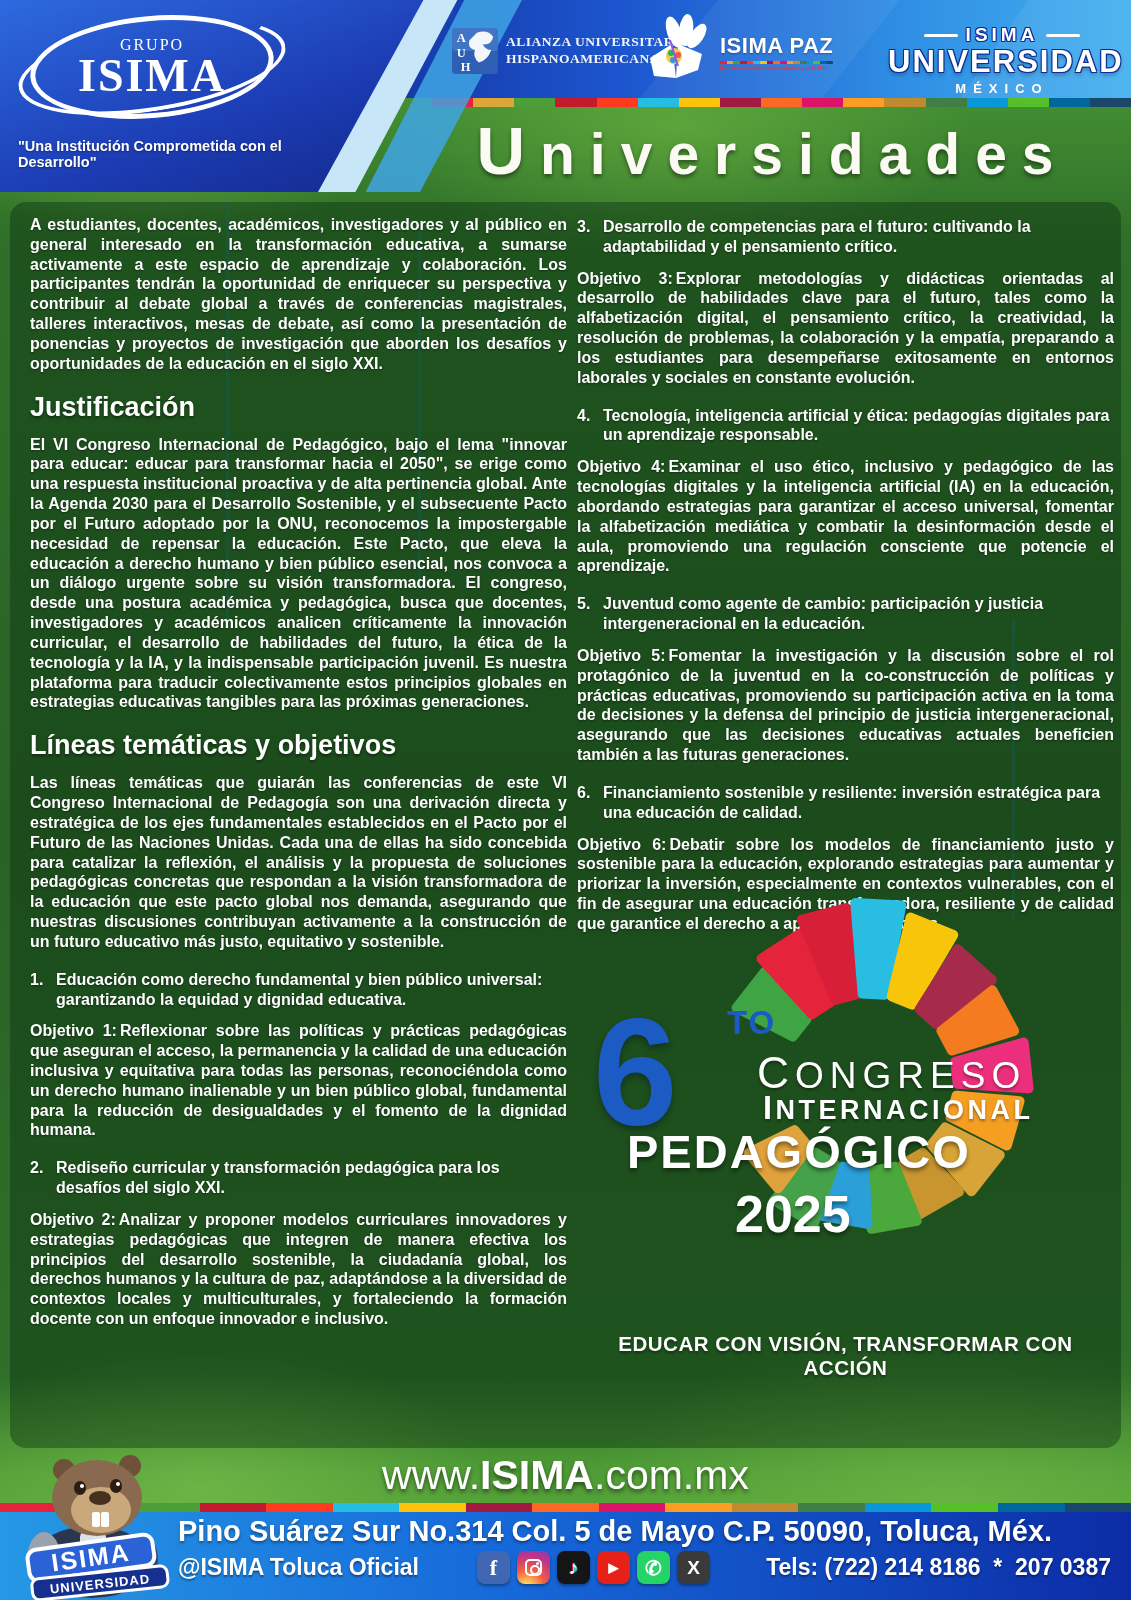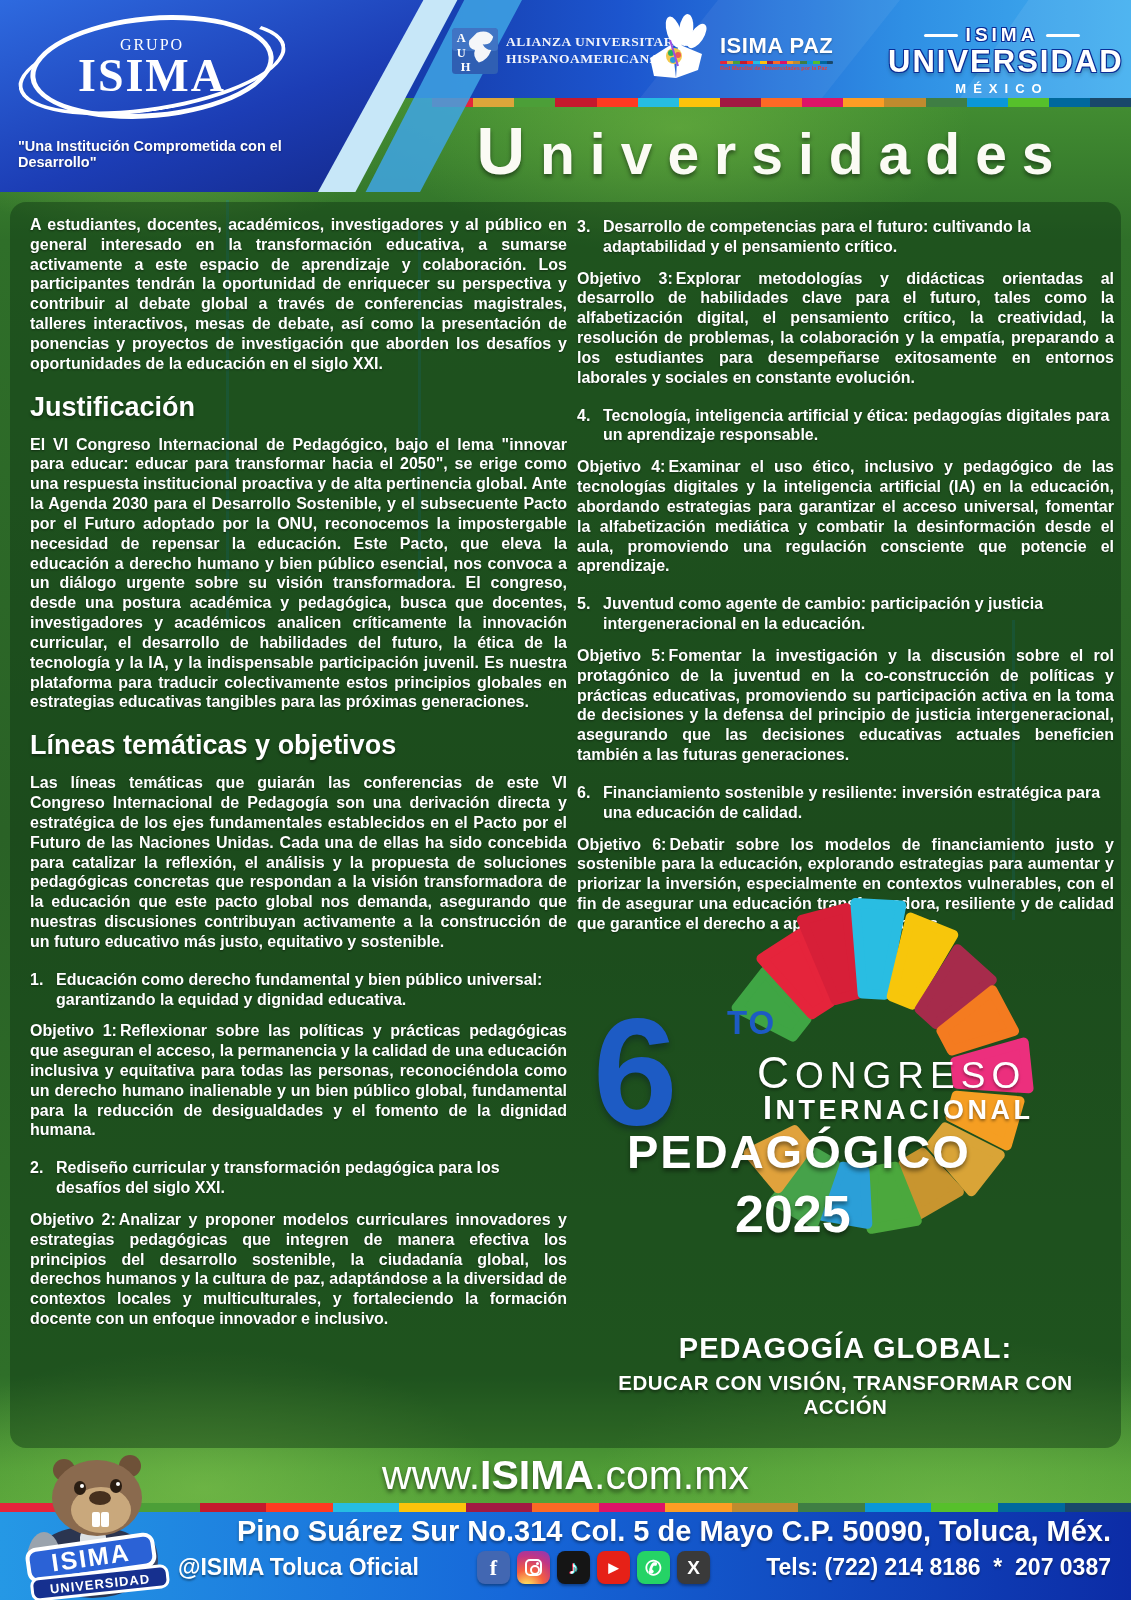--- a/index.html
+++ b/index.html
@@ -73,21 +73,21 @@
   .c-year{position:absolute; left:158px; top:232px; font-size:52px; font-weight:800; color:#fff; text-shadow:0 3px 4px rgba(0,0,0,.45);}
   .pg{ text-align:center; margin-top:10px; color:#fff; text-shadow:0 2px 3px rgba(0,0,0,.45);}
   .pg-title{font-size:29px; font-weight:800; letter-spacing:1px;}
   .pg-sub{font-size:20.5px; font-weight:800; letter-spacing:.5px; margin-top:6px;}
   
   .website{position:absolute; left:0; right:0; top:1452px; text-align:center; color:#fff; font-size:41px; text-shadow:0 3px 4px rgba(0,0,0,.5); font-weight:400;}
   .website .wb{font-weight:800;}
   .footer-bar{position:absolute; left:0; bottom:0; width:100%; height:97px;}
   .footer-stripe{height:9px;}
   .footer-blue{height:88px; background:linear-gradient(90deg,#2598E5 0%,#1668D9 45%,#0C2CA6 100%); padding:3px 20px 0 178px; box-shadow:0 -2px 6px rgba(0,0,0,.3);}
-  .addr{text-align:right; font-size:29px; font-weight:700; color:#fff; text-shadow:0 2px 3px rgba(0,0,0,.4); white-space:nowrap;}
+  .addr{text-align:left; font-size:29px; font-weight:700; color:#fff; text-shadow:0 2px 3px rgba(0,0,0,.4); white-space:nowrap;}
   .frow{display:flex; align-items:center; margin-top:3px;gap:44px;}
   .handle{font-size:23px; font-weight:700; color:#fff; text-shadow:0 2px 2px rgba(0,0,0,.4); white-space:nowrap;}
   .sicons{display:flex; gap:7px; margin-left:14px;}
   .sicon{width:33px; height:33px; border-radius:8px; display:flex; align-items:center; justify-content:center; color:#fff; font-weight:800; font-size:17px; box-shadow:0 2px 3px rgba(0,0,0,.35);}
   .fb{background:#4267B2;} .fb::before{content:"f"; font-family:"Liberation Serif", serif; font-size:22px;}
   .ig{background:radial-gradient(circle at 30% 110%, #FFDB5C 8%, #F56040 40%, #C13584 72%, #8A3AB9 100%);}
   .ig-lens{width:17px; height:17px; border:2px solid #fff; border-radius:5px; position:relative;}
   .ig-lens::before{content:""; position:absolute; left:3.5px; top:3.5px; width:6px; height:6px; border:2px solid #fff; border-radius:50%;}
   .ig-lens::after{content:""; position:absolute; right:1px; top:1px; width:3px; height:3px; background:#fff; border-radius:50%;}
   .tt{background:#151515;} .tt::before{content:"♪"; font-size:19px; text-shadow:1px 0 #25F4EE,-1px 0 #FE2C55;}
@@ -294,21 +294,20 @@
         </svg>
       <div class="c-six">6</div>
       <div class="c-to">TO</div>
       <div class="c-l1">CONGRESO</div>
       <div class="c-l2">INTERNACIONAL</div>
       <div class="c-l3">PEDAGÓGICO</div>
       <div class="c-year">2025</div>
     </div>
 
     <div class="pg">
-      <div class="pg-title">PEDAGOGÍA GLOBAL:</div>
       <div class="pg-sub">EDUCAR CON VISIÓN, TRANSFORMAR CON ACCIÓN</div>
     </div>
   </div>
 
   <div class="website">
     <span>www.</span><span class="wb">ISIMA</span><span>.com.mx</span>
   </div>
 
   <div class="footer-bar">
     <div class="sdg-stripe footer-stripe">

